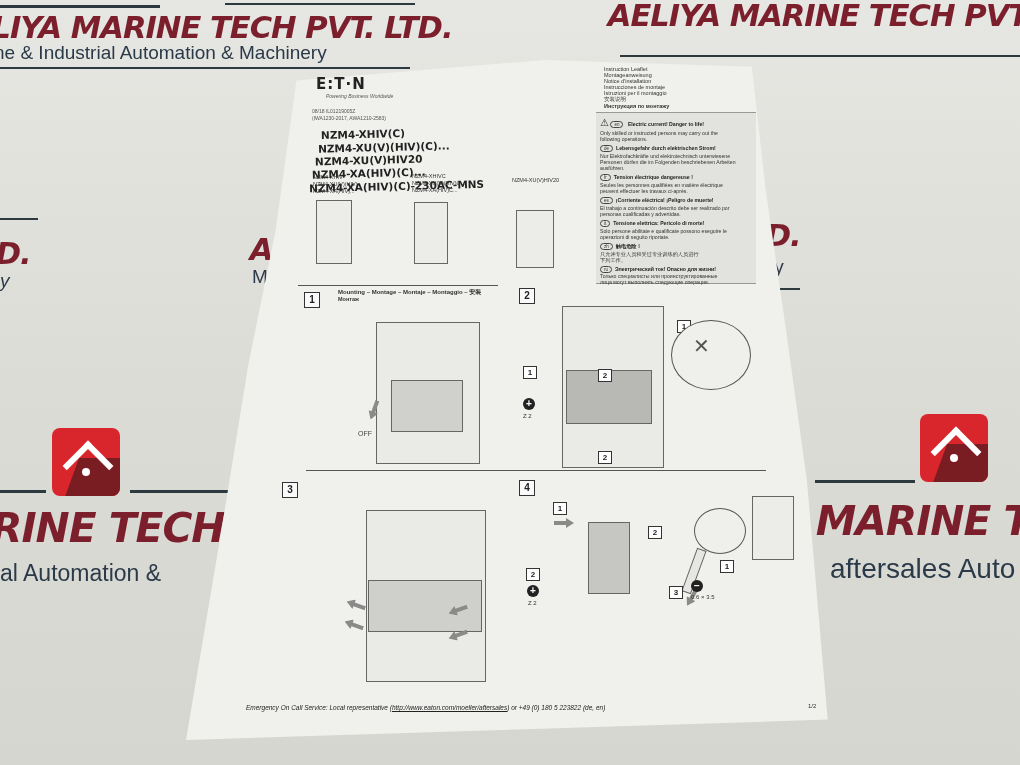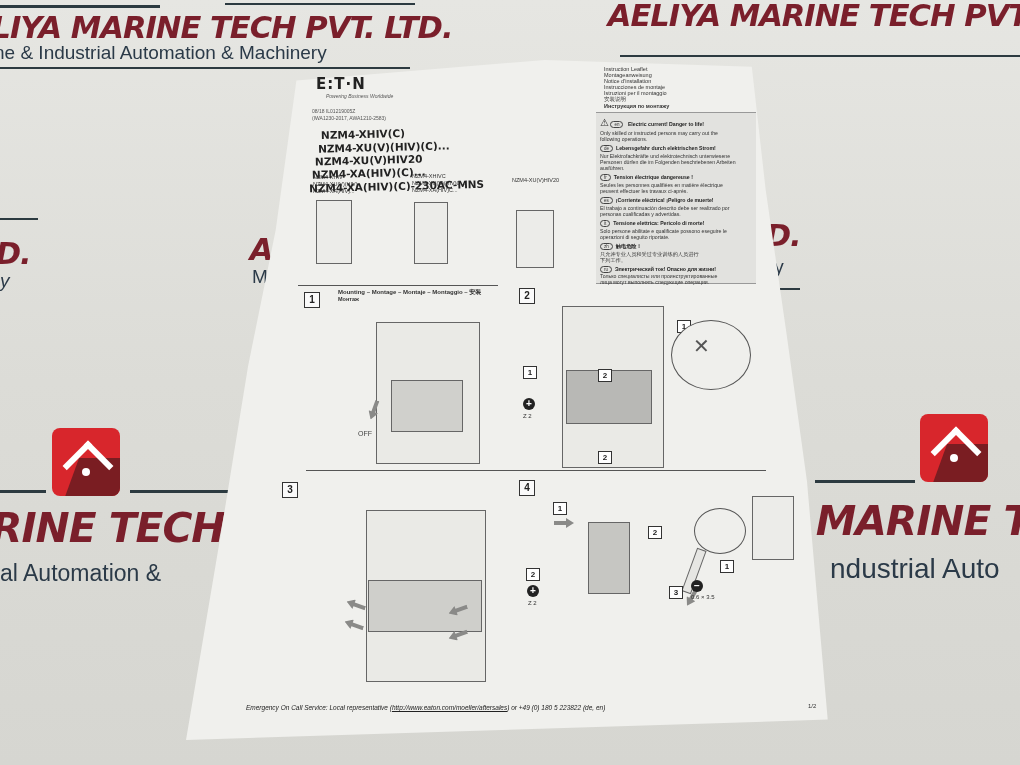--- a/index.html
+++ b/index.html
@@ -71,21 +71,21 @@
       <div class="dot"></div>
   </div>
   <div class="bd-rule" style="left:0;top:490px;width:46px;"></div>
   <div class="bd-rule" style="left:130px;top:490px;width:110px;"></div>
   <div class="bd-rule" style="left:815px;top:480px;width:100px;"></div>
 
   <div class="bd-title" style="left:-6px;top:505px;font-size:40px;">RINE TECH PV</div>
   <div class="bd-sub" style="left:0;top:560px;font-size:23px;">al Automation &amp;</div>
 
   <div class="bd-title" style="left:818px;top:498px;font-size:40px;">MARINE TE</div>
-  <div class="bd-sub" style="left:830px;top:553px;font-size:28px;">ndustrial Auto</div>
+  <div class="bd-sub" style="left:830px;top:553px;font-size:28px;">aftersales Auto</div>
 </div>
 
 <div class="paper">
   <div class="sheet-full"></div>
 
   <div class="txt eaton" style="left:130px;top:15px;">E:T·N</div>
   <div class="txt tiny" style="left:140px;top:33px;font-style:italic;">Powering Business Worldwide</div>
   <div class="txt tiny" style="left:126px;top:48px;">08/18 IL01219005Z</div>
   <div class="txt tiny" style="left:126px;top:55px;">(IWA1230-2017, AWA1210-2583)</div>
 

